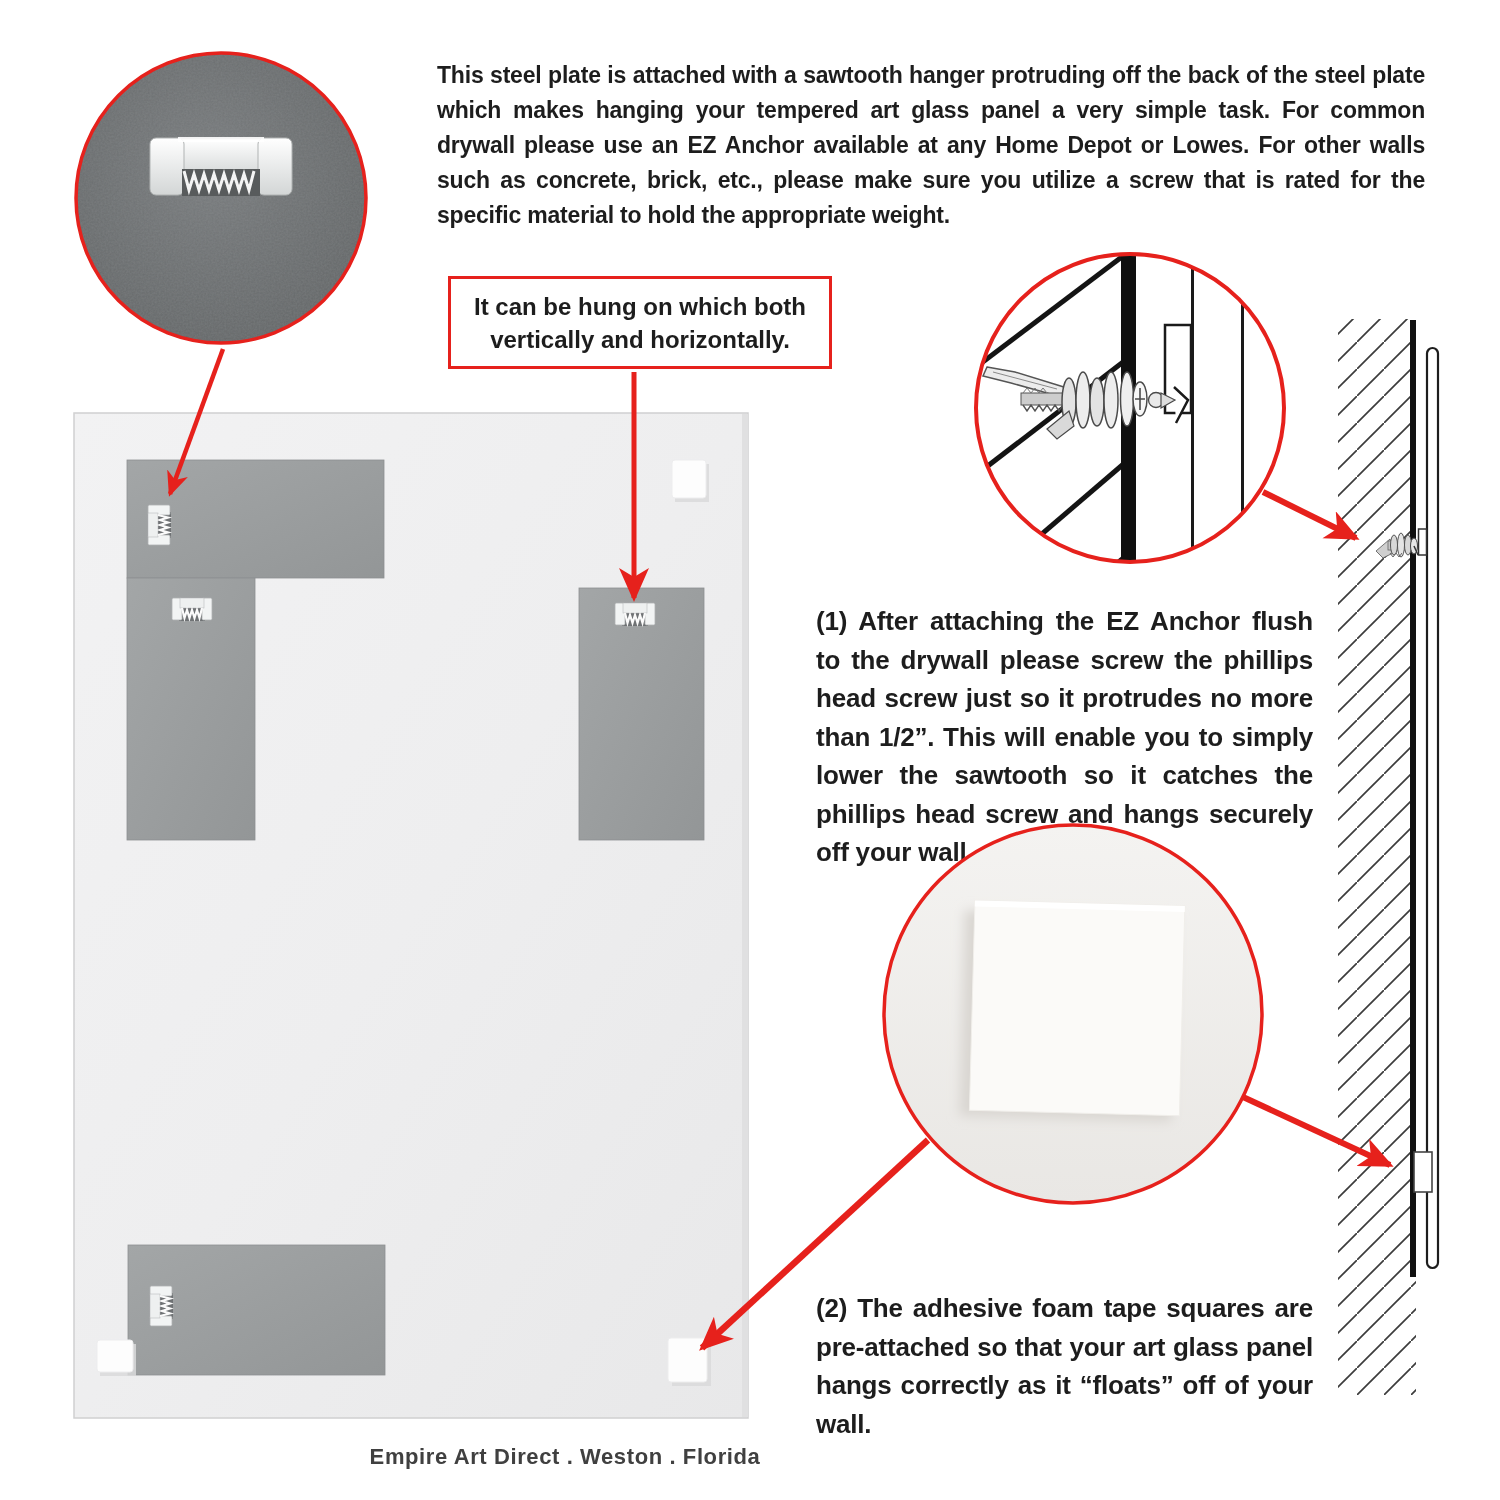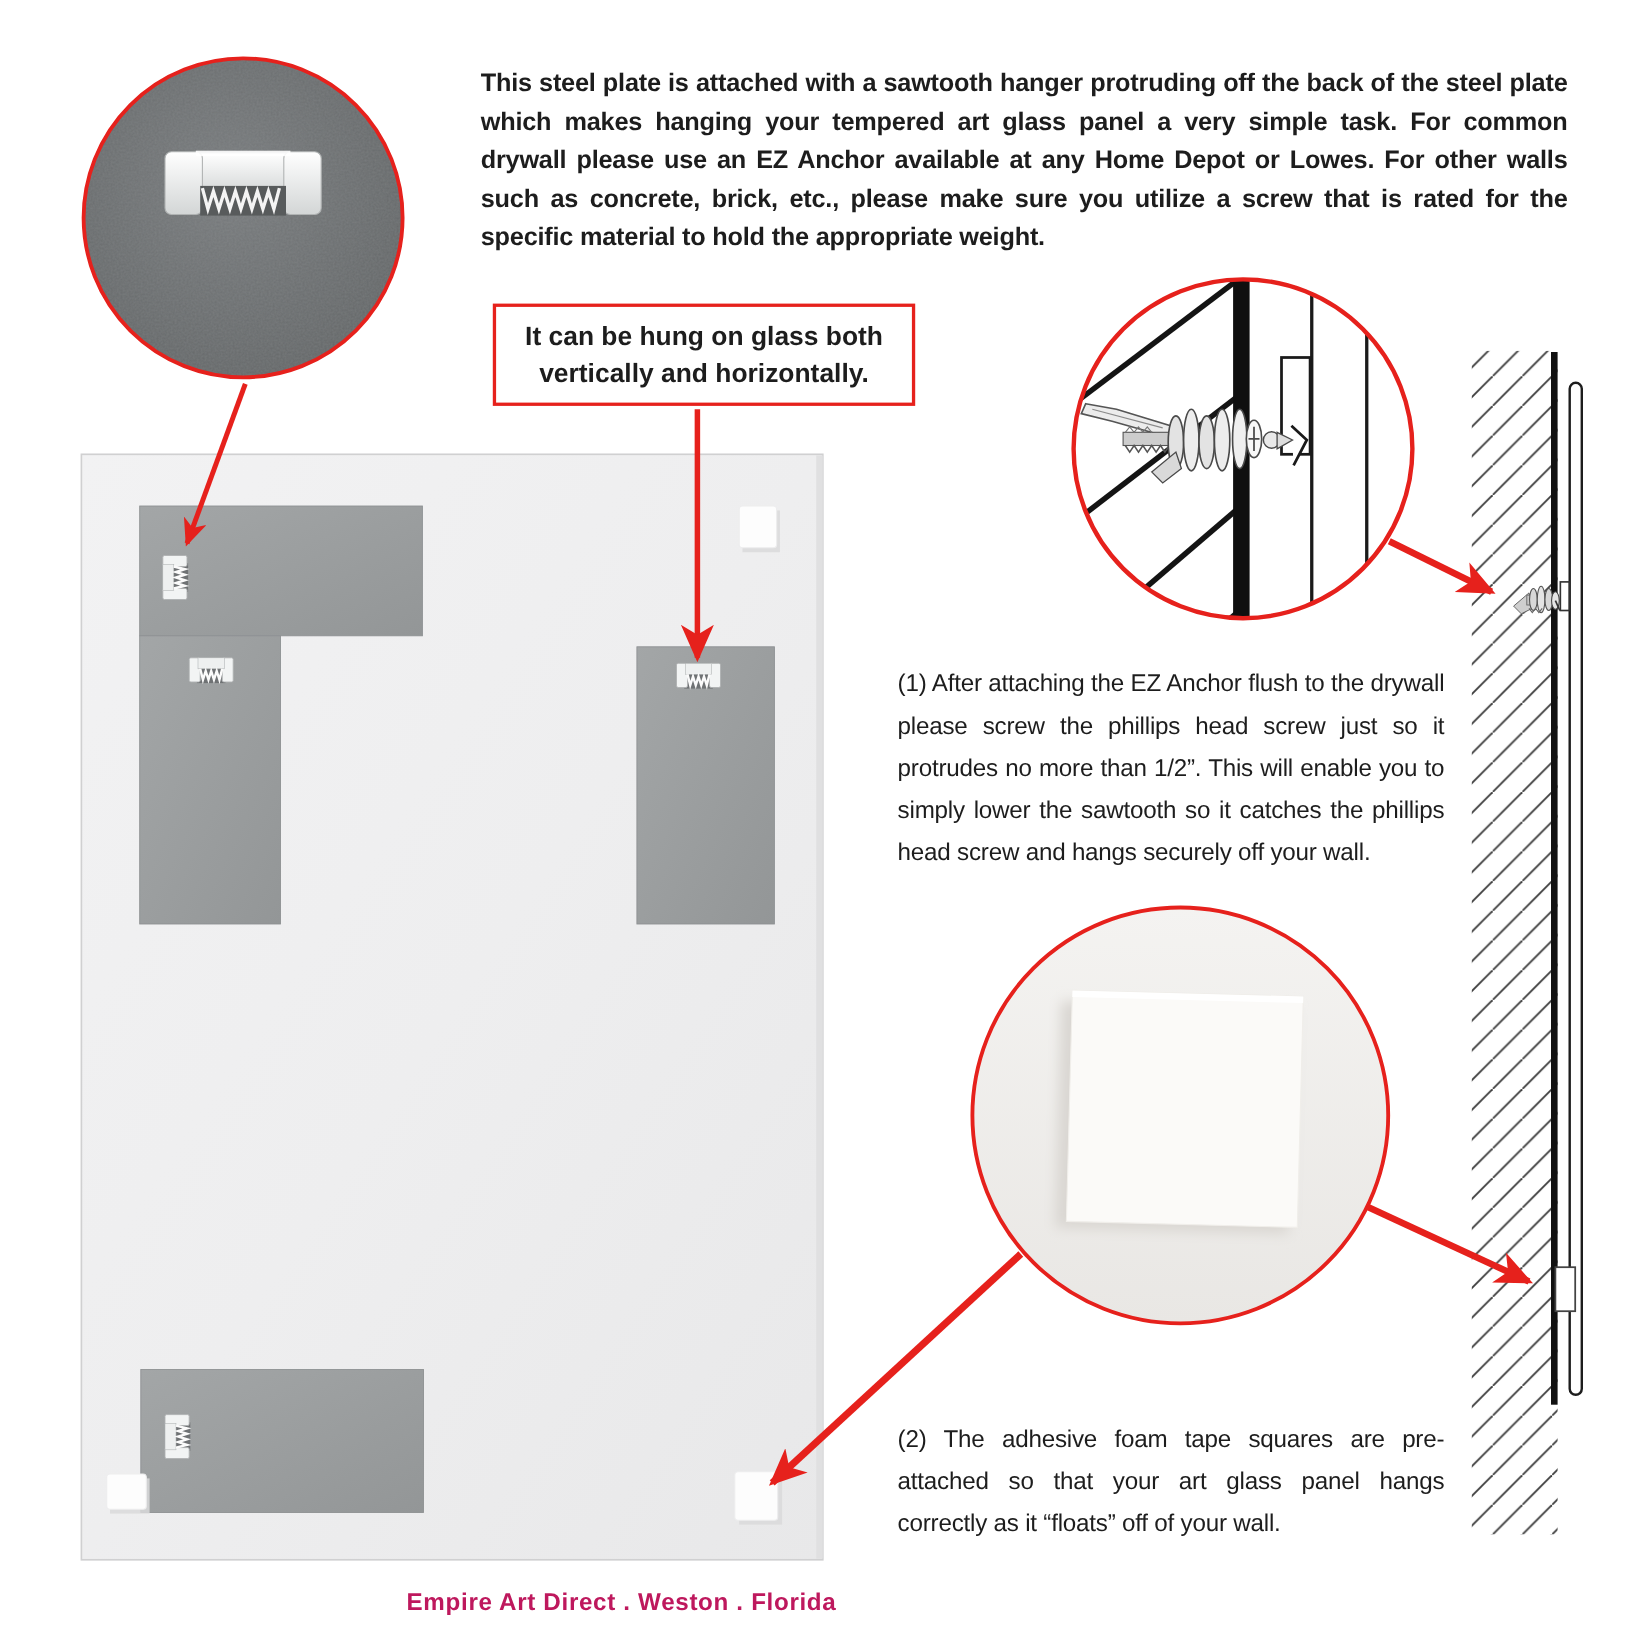--- a/index.html
+++ b/index.html
@@ -13,28 +13,28 @@
     font-size:23px;line-height:35px;font-weight:bold;letter-spacing:-0.2px;
     text-align:justify;text-align-last:left;
   }
   .hintbox{
     left:448px;top:276px;width:384px;height:93px;box-sizing:border-box;
     border:3px solid #e6211c;background:#ffffff;
     display:flex;align-items:center;justify-content:center;
     text-align:center;font-weight:bold;font-size:24px;line-height:33px;padding:0 12px;
   }
   .step{
-    width:497px;margin:0;font-size:22px;line-height:38.5px;font-weight:normal;
+    width:497px;margin:0;font-size:26px;line-height:38.5px;font-weight:bold;
     letter-spacing:-0.2px;text-align:justify;text-align-last:left;
   }
   .step1{left:816px;top:602px;}
   .step2{left:816px;top:1289px;}
   .footer{
     left:565px;top:1444px;transform:translateX(-50%);white-space:nowrap;
-    font-weight:bold;font-size:22px;letter-spacing:0.6px;color:#be185d;
+    font-weight:bold;font-size:22px;letter-spacing:0.6px;color:#404040;
   }
   svg{display:block;}
 </style>
 </head>
 <body>
 
 <div class="canvas">
 
   <svg class="abs" style="left:72px;top:49px;" width="298" height="298" viewBox="0 0 298 298">
     <defs>
@@ -66,21 +66,21 @@
         <path d="M112,122 l5,19 5,-16 5,16 5,-16 5,16 5,-16 5,16 5,-16 5,16 5,-16 5,16 5,-16 5,16 5,-19" fill="none" stroke="#f4f4f4" stroke-width="3"></path>
         <rect x="106" y="88" width="86" height="5" fill="#ffffff" opacity="0.9"></rect>
       </g>
     </g>
     <circle cx="149" cy="149" r="145" fill="none" stroke="#e6211c" stroke-width="3.5"></circle>
   </svg>
 
   <p class="abs intro">This steel plate is attached with a sawtooth hanger protruding off the back of the steel plate which makes hanging your tempered art glass panel a very simple task. For common drywall please use an EZ Anchor available at any Home Depot or Lowes. For other walls such as concrete, brick, etc., please make sure you utilize a screw that is rated for the specific material to hold the appropriate weight.</p>
 
   <div class="abs hintbox">
-    <span>It can be hung on glass both vertically and horizontally.</span>
+    <span>It can be hung on which both vertically and horizontally.</span>
   </div>
 
   <svg class="abs" style="left:969px;top:247px;" width="322" height="322" viewBox="0 0 322 322">
     <defs>
         <clipPath id="c2clip">
           <circle cx="161" cy="161" r="154"></circle>
         </clipPath>
       </defs>
     <g clip-path="url(#c2clip)">
       <circle cx="161" cy="161" r="154" fill="#ffffff"></circle>

